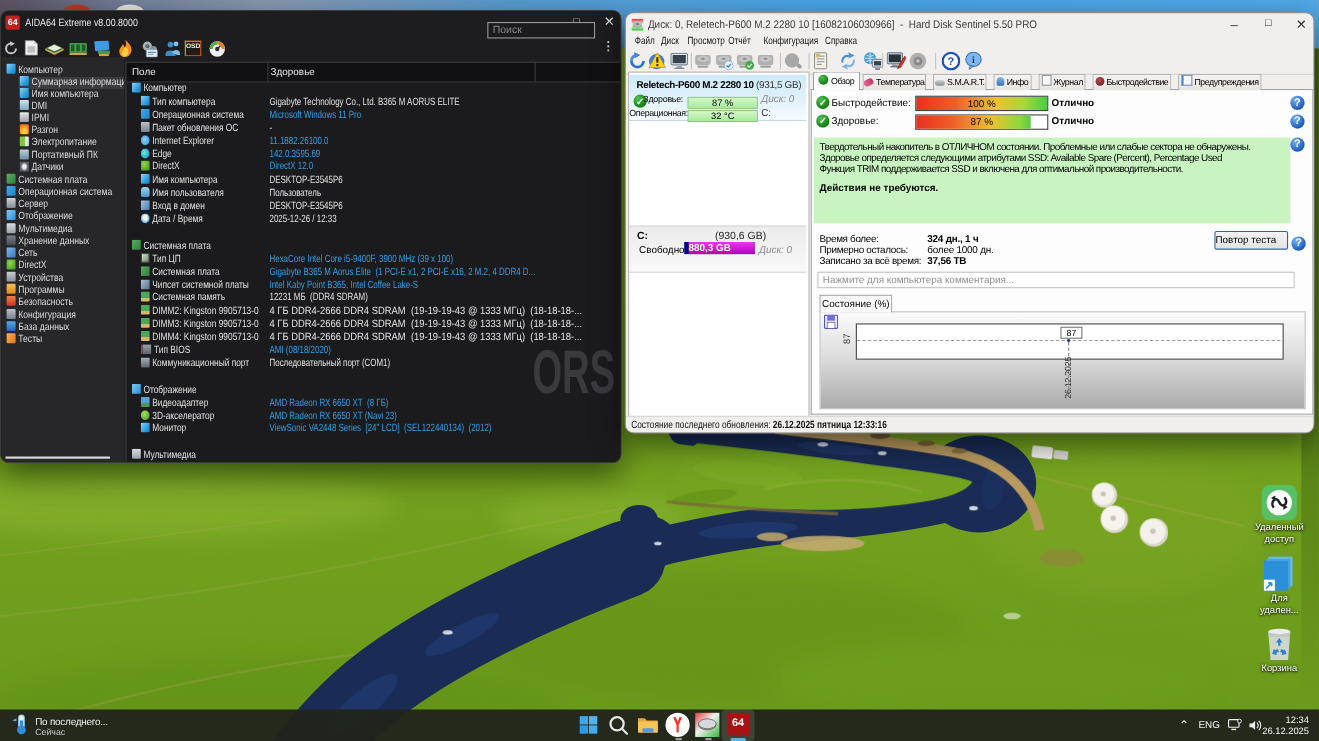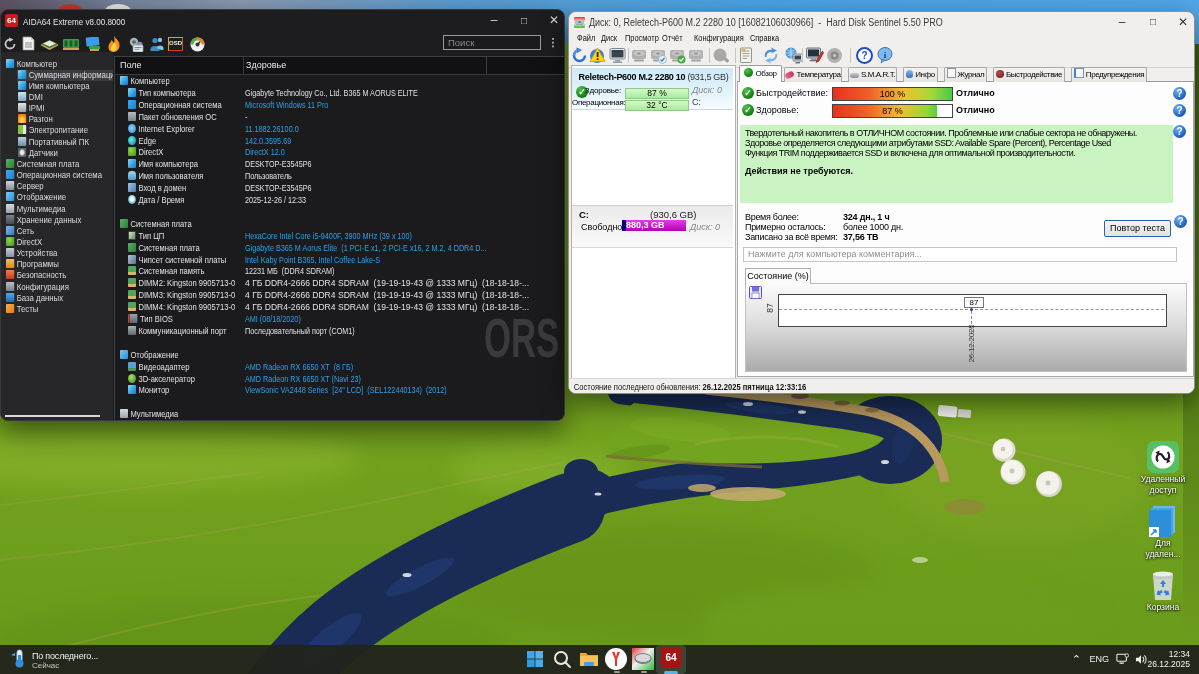--- a/index.html
+++ b/index.html
@@ -291,21 +291,21 @@
       <path d="M 6.5,11 C 7,7.5 13.5,7.7 13.5,11 L 13.5,13 L 11,13" fill="#7fc0e8"></path>
     </svg>
 <div class="abs" style="left:167px;top:27px;width:15px;height:14px;border:1.5px solid #e8a020;border-right-color:#d05828;border-bottom-color:#c84020;box-sizing:border-box;background:#201c18;color:#f0f0f0;font-size:6px;font-weight:bold;text-align:center;line-height:11px">OSD</div>
 <svg class="abs" style="left:189px;top:27px" width="15" height="15" viewBox="0 0 15 15">
       <circle cx="7.5" cy="7.5" r="7" fill="#f0f0f0"></circle>
       <path d="M 7.5,0.5 A 7,7 0 0 1 14.5,7.5 L 11.5,7.5 A 4,4 0 0 0 7.5,3.5 Z" fill="#e8821e"></path>
       <path d="M 0.5,7.5 A 7,7 0 0 1 7.5,0.5 L 7.5,3.5 A 4,4 0 0 0 3.5,7.5 Z" fill="#58a848"></path>
       <circle cx="7.5" cy="7.5" r="2" fill="#303438"></circle>
       <rect x="7" y="3.5" width="1.4" height="4.5" fill="#303438" transform="rotate(40 7.5 7.5)"></rect>
     </svg>
-<div class="abs" style="left:442px;top:25px;width:92px;height:13px;border:1px solid #9a9a9a;background:#1b1b1d;color:#8a8a8a;font-size:9.5px;line-height:13px;padding-left:4px">Поиск</div>
+<div class="abs" style="left:442px;top:10px;width:92px;height:13px;border:1px solid #9a9a9a;background:#1b1b1d;color:#8a8a8a;font-size:9.5px;line-height:13px;padding-left:4px">Поиск</div>
 <div class="abs" style="left:545px;top:25px;width:14px;height:14px;color:#d0d0d0;font-size:11px;font-weight:bold;text-align:center;line-height:14px">⋮</div>
 <div id="a-tree">
 <div style="position:absolute;left:16px;top:17.5px;width:96px;height:11px;background:#3c3c40"></div>
 <div class="trow" style="left:5px;top:5.5px"><span class="ic" style="background:linear-gradient(135deg,#8ed7fa 0%,#2f9fe0 60%,#1b7fc0 100%)"></span>Компьютер</div>
 <div class="trow" style="left:17px;top:16.6px"><span class="ic" style="background:linear-gradient(135deg,#8ed7fa 0%,#2f9fe0 60%,#1b7fc0 100%)"></span>Суммарная информаци</div>
 <div class="trow" style="left:17px;top:27.8px"><span class="ic" style="background:linear-gradient(135deg,#8ed7fa 0%,#2f9fe0 60%,#1b7fc0 100%)"></span>Имя компьютера</div>
 <div class="trow" style="left:17px;top:39.0px"><span class="ic" style="background:linear-gradient(180deg,#cfe3ee,#7fa8c0);"></span>DMI</div>
 <div class="trow" style="left:17px;top:50.1px"><span class="ic" style="background:linear-gradient(180deg,#e8e8e8,#9aa0a8)"></span>IPMI</div>
 <div class="trow" style="left:17px;top:61.2px"><span class="ic" style="background:radial-gradient(circle at 50% 70%,#ffd23c 20%,#f68b1e 60%,#e85a10)"></span>Разгон</div>
 <div class="trow" style="left:17px;top:72.4px"><span class="ic" style="background:linear-gradient(90deg,#86c443 55%,#e8e8e8 55%)"></span>Электропитание</div>
@@ -553,21 +553,21 @@
       <div class="abs" style="left:3px;top:60px;width:433px;height:78px;background:#c9f3c0"></div>
       <div class="abs" style="left:8px;top:64px;font-size:9px;letter-spacing:-0.5px;color:#000;line-height:9.8px">Твердотельный накопитель в ОТЛИЧНОМ состоянии. Проблемные или слабые сектора не обнаружены.<br>Здоровье определяется следующими атрибутами SSD: Available Spare (Percent), Percentage Used<br>Функция TRIM поддерживается SSD и включена для оптимальной производительности.</div>
       <div class="abs" style="left:8px;top:101px;font-size:9px;font-weight:bold;color:#000">Действия не требуются.</div>
       <div class="hq" style="left:436px;top:60px">?</div>
       <div class="abs" style="left:8px;top:147px;font-size:9px;letter-spacing:-0.3px;color:#000">Время более:</div>
       <div class="abs" style="left:106px;top:147px;font-size:9px;letter-spacing:-0.2px;font-weight:bold;color:#000">324 дн., 1 ч</div>
       <div class="abs" style="left:8px;top:157px;font-size:9px;letter-spacing:-0.3px;color:#000">Примерно осталось:</div>
       <div class="abs" style="left:106px;top:157px;font-size:9px;letter-spacing:-0.2px;font-weight:normal;color:#000">более 1000 дн.</div>
       <div class="abs" style="left:8px;top:167px;font-size:9px;letter-spacing:-0.3px;color:#000">Записано за всё время:</div>
       <div class="abs" style="left:106px;top:167px;font-size:9px;letter-spacing:-0.2px;font-weight:bold;color:#000">37,56 ТВ</div>
-      <div class="abs" style="left:367px;top:155px;width:65px;height:15px;background:linear-gradient(180deg,#f4f4f4,#e2e2e2);border:1px solid #2a62a8;border-radius:2px;font-size:9px;text-align:center;line-height:15px;color:#000">Повтор теста</div>
+      <div class="abs" style="left:367px;top:145px;width:65px;height:15px;background:linear-gradient(180deg,#f4f4f4,#e2e2e2);border:1px solid #2a62a8;border-radius:2px;font-size:9px;text-align:left;line-height:15px;color:#000">Повтор теста</div>
       <div class="hq" style="left:437px;top:150px">?</div>
       <div class="abs" style="left:6px;top:182px;width:428px;height:13px;border:1px solid #c4c4c4;background:#fff;font-size:9px;color:#909090;line-height:13px;padding-left:4px">Нажмите для компьютера комментария...</div>
       <div class="abs" style="left:8px;top:203px;width:64px;height:15px;background:#fbfbfb;border:1px solid #b0b0b0;border-bottom:none;font-size:9px;text-align:center;line-height:15px;color:#000;z-index:2">Состояние (%)</div>
       <div class="abs" style="left:8px;top:218px;width:442px;height:89px">
         <div class="abs" style="left:0;top:0;width:440px;height:87px;background:linear-gradient(180deg,#fbfbfb 0%,#dedede 45%,#ababab 100%);border:1px solid #c0c0c0"></div>
         <svg class="abs" style="left:4px;top:3px" width="13" height="13" viewBox="0 0 13 13">
           <rect x="0.5" y="0.5" width="12" height="12" rx="1" fill="#e8e8ff" stroke="#5050c0"></rect>
           <rect x="3" y="0.5" width="7" height="5" fill="#7070d8"></rect>
           <rect x="3" y="7" width="7" height="5.5" fill="#fff" stroke="#5050c0" stroke-width="0.6"></rect>
         </svg>

